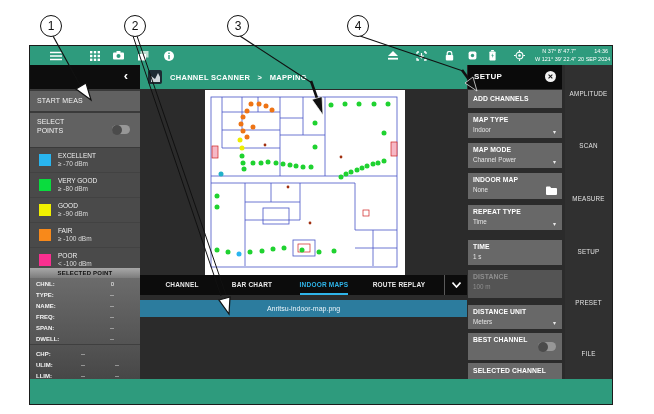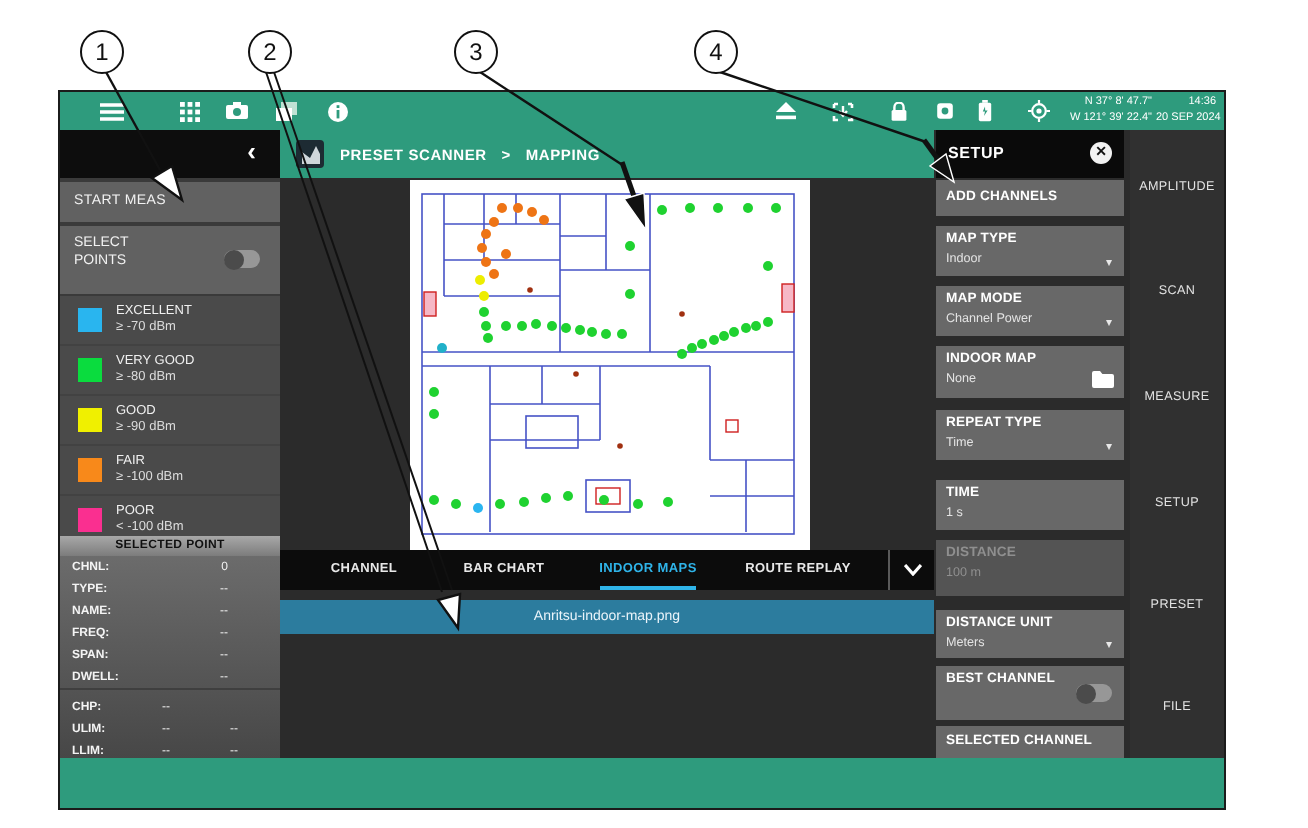--- a/index.html
+++ b/index.html
@@ -285,21 +285,21 @@
       </div>
 
       <div class="center">
         <div class="center-header">
           <div class="app-icon">
             <svg width="9" height="9" viewBox="0 0 9 9">
                 <path d="M0 9 V3 L4 6 L7 0 L9 4 V9 Z" fill="#cfd6da"></path>
               </svg>
           </div>
           <div class="crumb">
-            <span>PRESET SCANNER</span>
+            <span>CHANNEL SCANNER</span>
             <span class="sep">&gt;</span>
             <span>MAPPING</span>
           </div>
         </div>
 
         <div class="map">
           <svg width="200" height="185" viewBox="0 0 200 185">
             <g stroke="#4653c6" stroke-width="0.8" fill="none">
               <rect x="6" y="7" width="186" height="170"></rect>
               <path d="M6 86 H192 M6 93 H150"></path>

